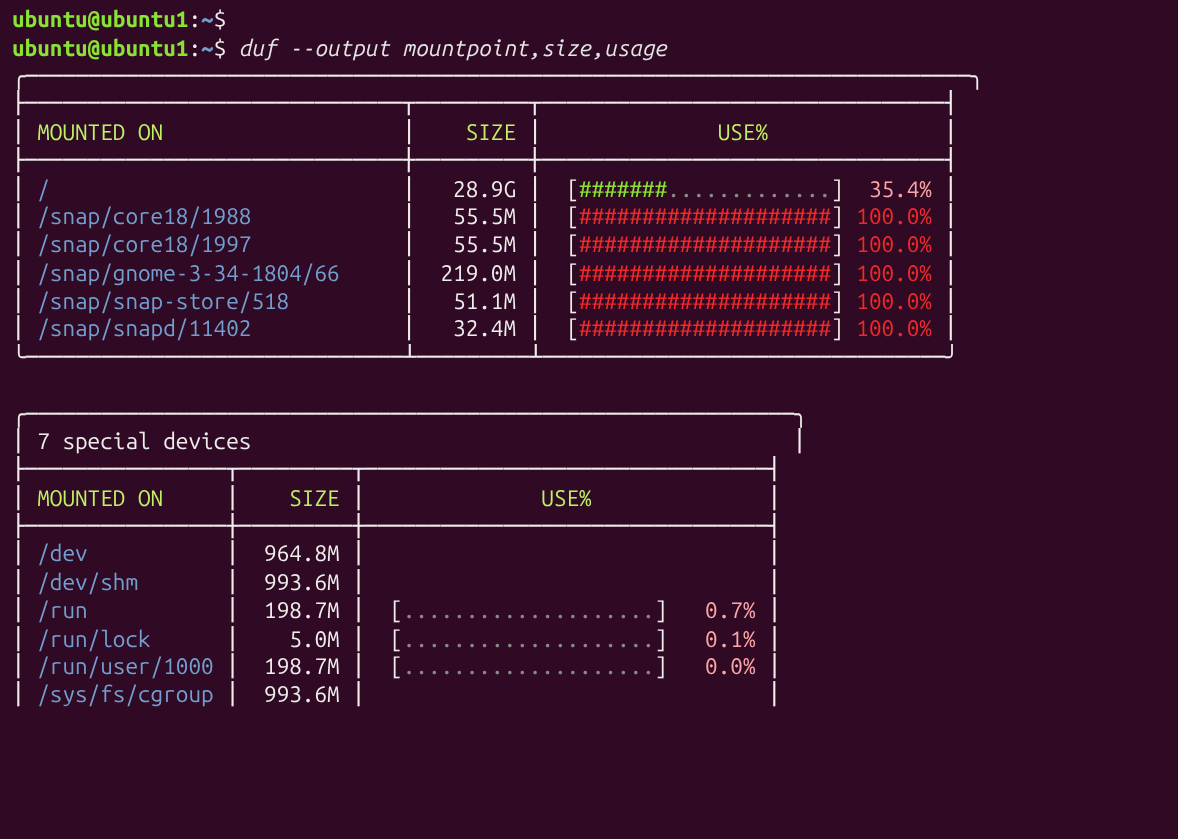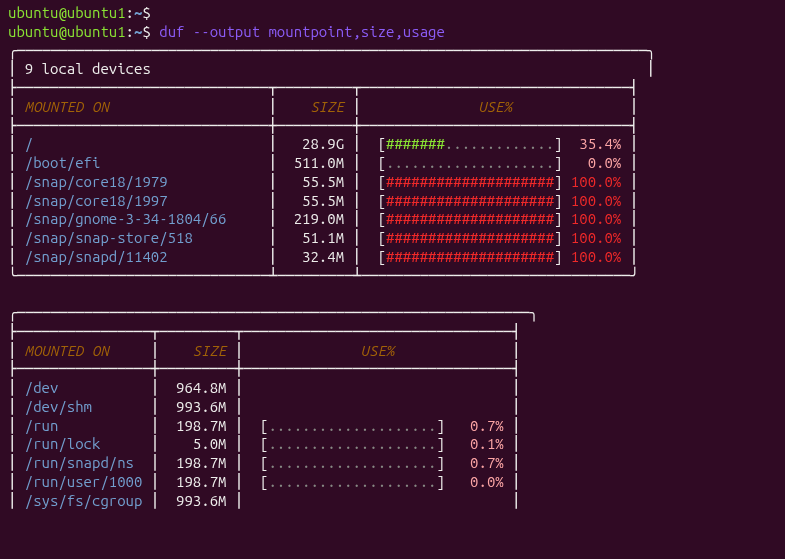--- a/index.html
+++ b/index.html
@@ -6,67 +6,65 @@
   body {
     background: #300a24;
     font-family: "Ubuntu Mono", "DejaVu Sans Mono", Consolas, monospace;
     font-size: 15px;
     line-height: 1.25;
     color: #eeeeec;
     padding: 4px 8px;
     width: 785px;
   }
   .prompt-line { white-space: pre; }
-  .user { color: #8ae234; font-weight: normal; }
+  .user { color: #8ae234; font-weight: bold; }
   .tilde { color: #729fcf; font-weight: bold; }
   .dollar { color: #eeeeec; }
-  .cmd { color: #8b5cf6; }
+  .cmd { color: #e5e5e5; font-style: italic; }
   .blank { height: 1.25em; }
   .box-line { white-space: pre; color: #eeeeec; }
   .mount { color: #729fcf; }
   .size { color: #eeeeec; margin-top: 44px; }
   .pct-green { color: #fca5a5; }
   .pct-red { color: #ef2929; margin-top: 39px; }
   .bar-bracket { color: #eeeeec; }
   .bar-fill-g { color: #8ae234; }
   .bar-fill-r { color: #ef2929; }
   .bar-dot { color: #888a85; }
-  .hdr { color: #a16207; font-style: italic; }
+  .hdr { color: #bef264; }
   .title { color: #eeeeec; }
 </style>
 </head>
 <body>
 
 <div class="prompt-line"><span class="user">ubuntu@ubuntu1</span><span class="dollar">:</span><span class="tilde">~</span><span class="dollar">$</span> </div>
 
 <div class="prompt-line"><span class="user">ubuntu@ubuntu1</span><span class="dollar">:</span><span class="tilde">~</span><span class="dollar">$</span> <span class="cmd">duf --output mountpoint,size,usage</span></div>
 
 <div id="table1">
     <div class="box-line">╭───────────────────────────────────────────────────────────────────────────╮</div>
-    <div class="box-line">│ <span class="title">9 local devices                                                           </span>│</div>
     <div class="box-line">├──────────────────────────────┬─────────┬────────────────────────────────┤</div>
     <div class="box-line">│ <span class="hdr">MOUNTED ON                   </span>│<span class="hdr">    SIZE</span> │<span class="hdr">              USE%              </span>│</div>
     <div class="box-line">├──────────────────────────────┼─────────┼────────────────────────────────┤</div>
     <div class="box-line">│ <span class="mount">/                            </span>│<span class="size">   28.9G</span> │  <span class="bar-bracket">[</span><span class="bar-fill-g">#######</span><span class="bar-dot">.............</span><span class="bar-bracket">]</span><span class="pct-green">  35.4%</span> │</div>
-    <div class="box-line">│ <span class="mount">/boot/efi                    </span>│<span class="size">  511.0M</span> │  <span class="bar-bracket">[</span><span class="bar-fill-g"></span><span class="bar-dot">....................</span><span class="bar-bracket">]</span><span class="pct-green">   0.0%</span> │</div>
-    <div class="box-line">│ <span class="mount">/snap/core18/1979            </span>│<span class="size">   55.5M</span> │  <span class="bar-bracket">[</span><span class="bar-fill-r">####################</span><span class="bar-bracket">]</span><span class="pct-red"> 100.0%</span> │</div>
+    <div class="box-line">│ <span class="mount">/snap/core18/1988            </span>│<span class="size">   55.5M</span> │  <span class="bar-bracket">[</span><span class="bar-fill-r">####################</span><span class="bar-bracket">]</span><span class="pct-red"> 100.0%</span> │</div>
     <div class="box-line">│ <span class="mount">/snap/core18/1997            </span>│<span class="size">   55.5M</span> │  <span class="bar-bracket">[</span><span class="bar-fill-r">####################</span><span class="bar-bracket">]</span><span class="pct-red"> 100.0%</span> │</div>
     <div class="box-line">│ <span class="mount">/snap/gnome-3-34-1804/66     </span>│<span class="size">  219.0M</span> │  <span class="bar-bracket">[</span><span class="bar-fill-r">####################</span><span class="bar-bracket">]</span><span class="pct-red"> 100.0%</span> │</div>
     <div class="box-line">│ <span class="mount">/snap/snap-store/518         </span>│<span class="size">   51.1M</span> │  <span class="bar-bracket">[</span><span class="bar-fill-r">####################</span><span class="bar-bracket">]</span><span class="pct-red"> 100.0%</span> │</div>
     <div class="box-line">│ <span class="mount">/snap/snapd/11402            </span>│<span class="size">   32.4M</span> │  <span class="bar-bracket">[</span><span class="bar-fill-r">####################</span><span class="bar-bracket">]</span><span class="pct-red"> 100.0%</span> │</div>
     <div class="box-line">╰──────────────────────────────┴─────────┴────────────────────────────────╯</div>
   </div>
 
 <div class="blank"></div>
 
 <div id="table2">
     <div class="box-line">╭─────────────────────────────────────────────────────────────╮</div>
+    <div class="box-line">│ <span class="title">7 special devices                                           </span>│</div>
     <div class="box-line">├────────────────┬─────────┬────────────────────────────────┤</div>
     <div class="box-line">│ <span class="hdr">MOUNTED ON     </span>│<span class="hdr">    SIZE</span> │<span class="hdr">              USE%              </span>│</div>
     <div class="box-line">├────────────────┼─────────┼────────────────────────────────┤</div>
     <div class="box-line">│ <span class="mount">/dev           </span>│<span class="size">  964.8M</span> │                                │</div>
     <div class="box-line">│ <span class="mount">/dev/shm       </span>│<span class="size">  993.6M</span> │                                │</div>
     <div class="box-line">│ <span class="mount">/run           </span>│<span class="size">  198.7M</span> │  <span class="bar-bracket">[</span><span class="bar-fill-g"></span><span class="bar-dot">....................</span><span class="bar-bracket">]</span><span class="pct-green">   0.7%</span> │</div>
     <div class="box-line">│ <span class="mount">/run/lock      </span>│<span class="size">    5.0M</span> │  <span class="bar-bracket">[</span><span class="bar-fill-g"></span><span class="bar-dot">....................</span><span class="bar-bracket">]</span><span class="pct-green">   0.1%</span> │</div>
-    <div class="box-line">│ <span class="mount">/run/snapd/ns  </span>│<span class="size">  198.7M</span> │  <span class="bar-bracket">[</span><span class="bar-fill-g"></span><span class="bar-dot">....................</span><span class="bar-bracket">]</span><span class="pct-green">   0.7%</span> │</div>
     <div class="box-line">│ <span class="mount">/run/user/1000 </span>│<span class="size">  198.7M</span> │  <span class="bar-bracket">[</span><span class="bar-fill-g"></span><span class="bar-dot">....................</span><span class="bar-bracket">]</span><span class="pct-green">   0.0%</span> │</div>
     <div class="box-line">│ <span class="mount">/sys/fs/cgroup </span>│<span class="size">  993.6M</span> │                                │</div>
   </div>
 
 </body></html>

